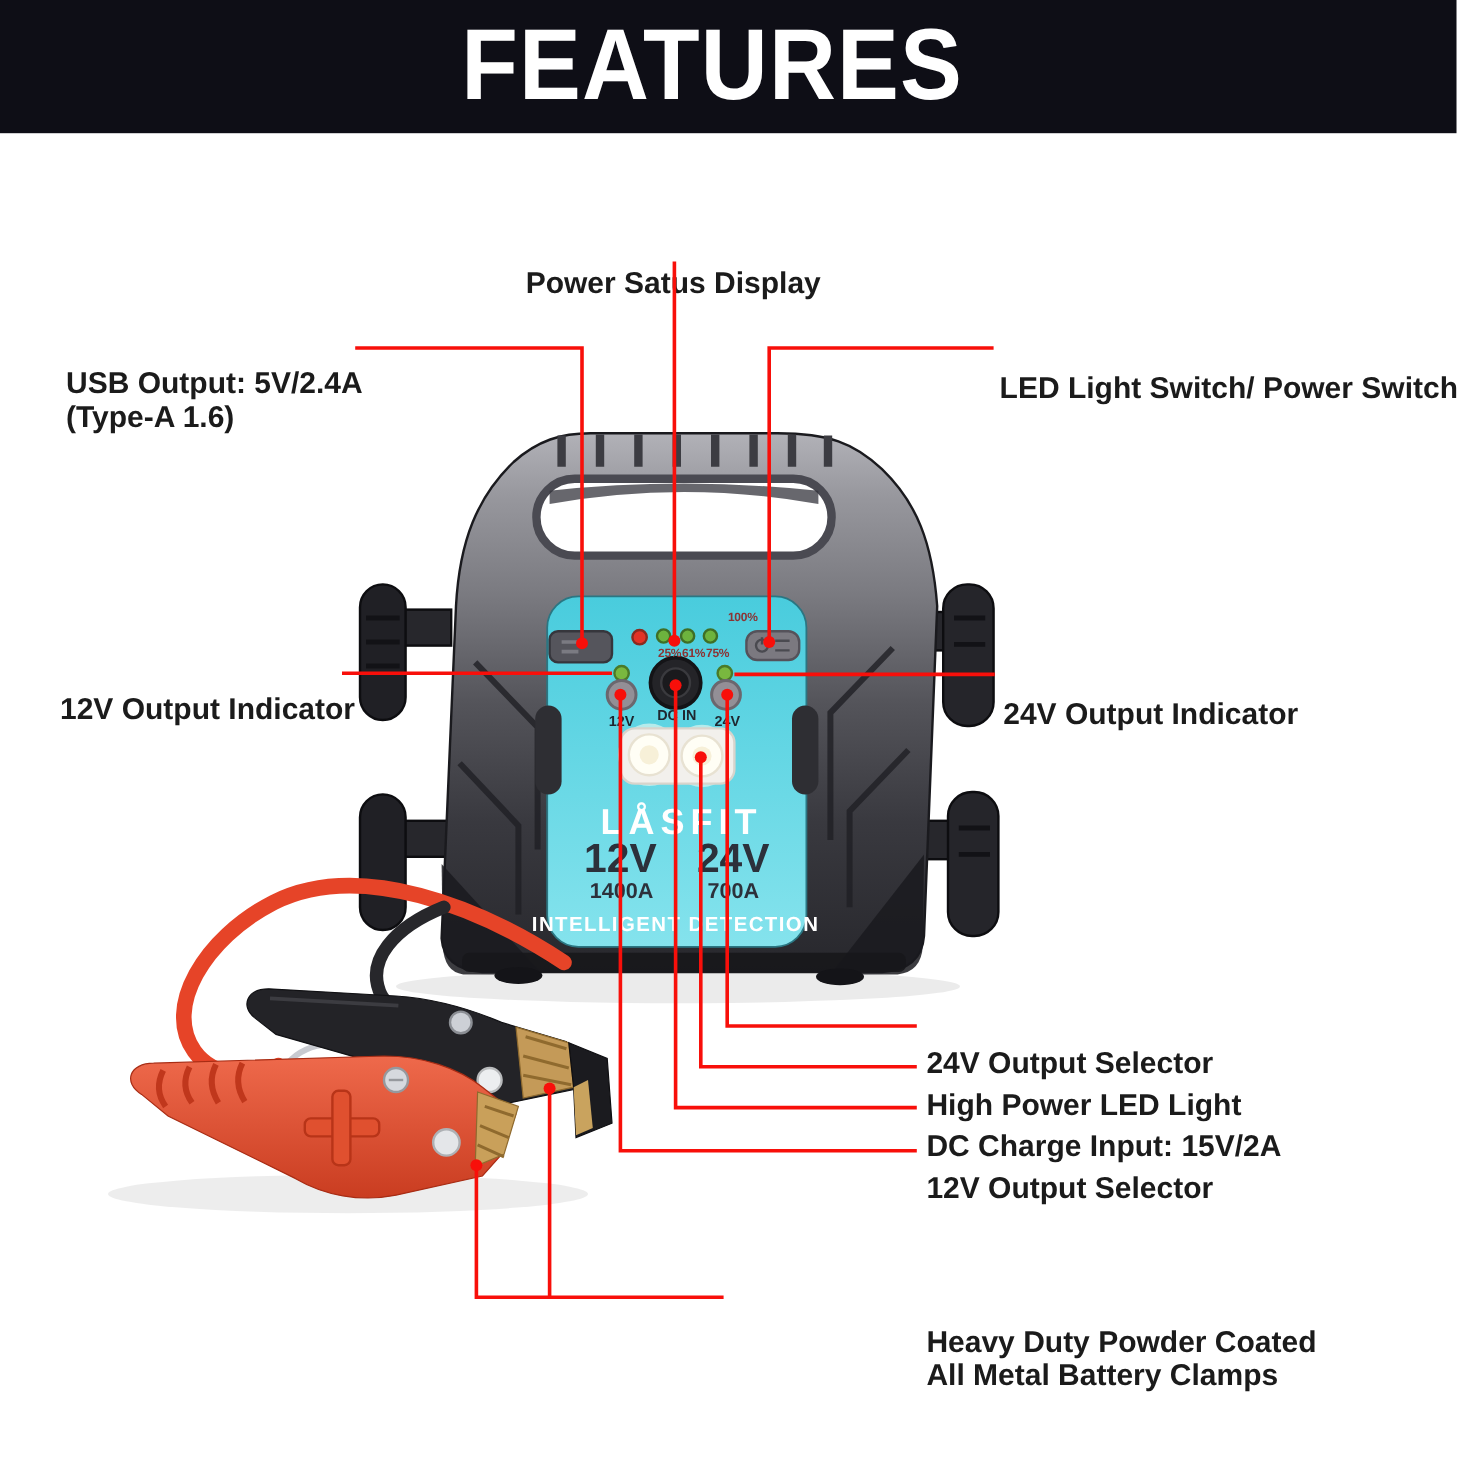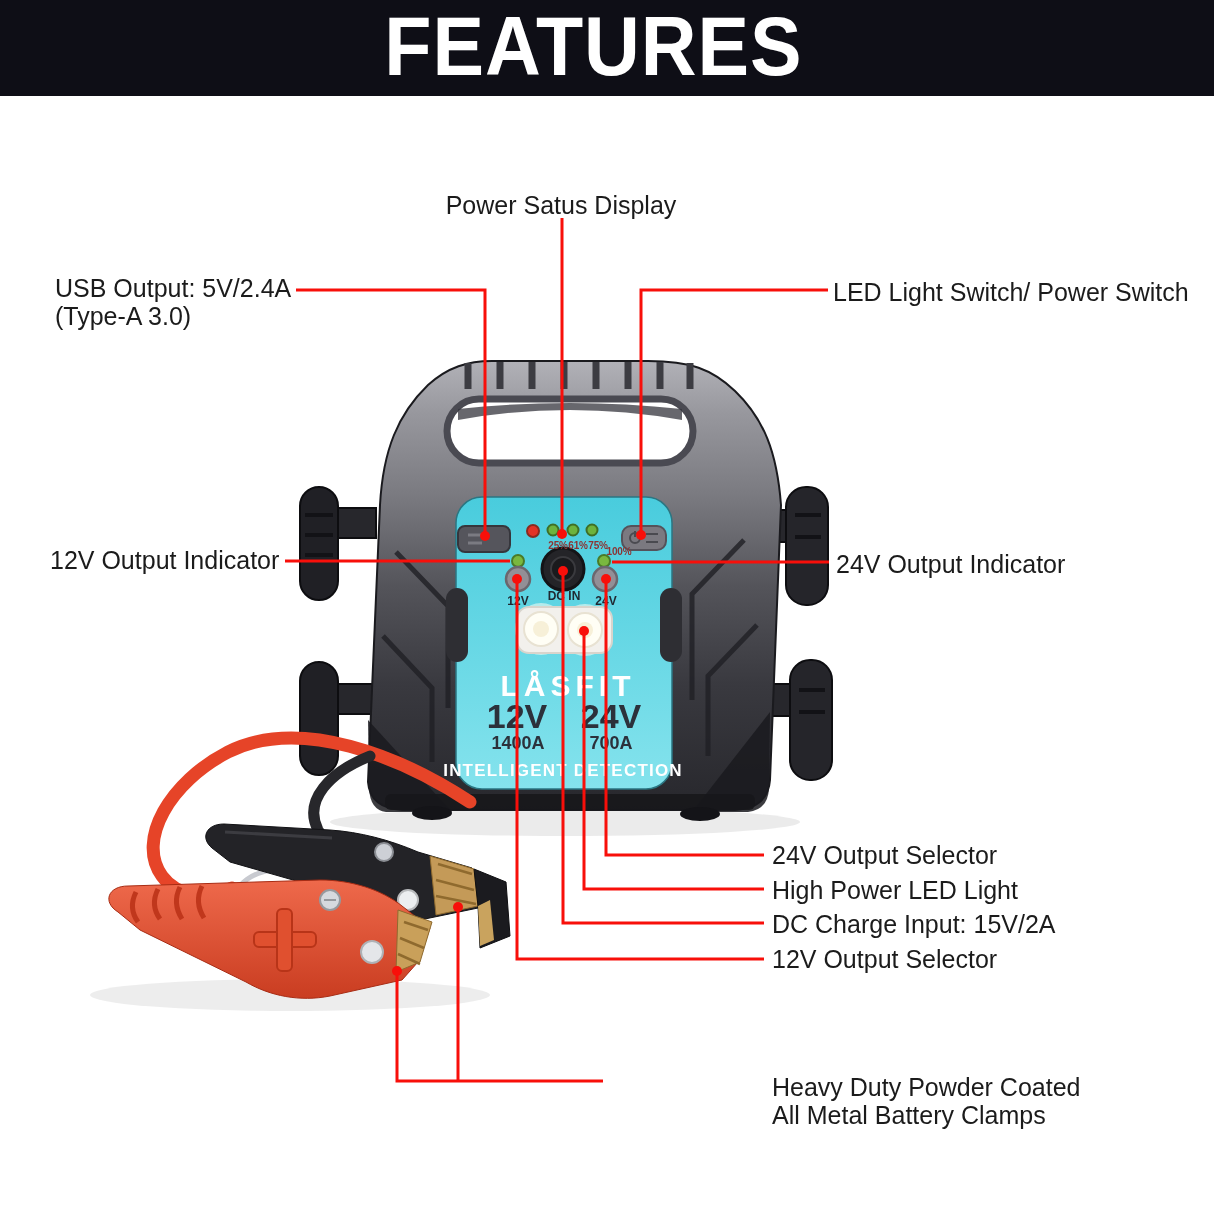--- a/index.html
+++ b/index.html
@@ -1,24 +1,24 @@
 <!DOCTYPE html>
 <html><head>
 <meta charset="utf-8">
 <style>
   html,body{margin:0;padding:0;background:#ffffff;}
   .stage{position:relative;width:1214px;height:1214px;background:#ffffff;overflow:hidden;
          font-family:"Liberation Sans",sans-serif;}
   
-  .hdr{position:absolute;left:0;top:0;width:1214px;height:96px;background:#0e0e16;}
+  .hdr{position:absolute;left:0;top:0;width:1214px;height:111px;background:#0e0e16;}
   .hdr-title{position:absolute;left:50%;top:50%;transform:translate(-53%,-52%) scaleX(.92);
              color:#ffffff;font-size:84px;font-weight:800;letter-spacing:1px;white-space:nowrap;}
   
-  .co{position:absolute;color:#1b1b1b;font-size:25px;font-weight:400;white-space:nowrap;
-      transform:translateY(-50%);}
+  .co{position:absolute;color:#1b1b1b;font-size:25px;font-weight:700;white-space:nowrap;
+      transform:translateY(-50%);margin-top:32px;}
   .co.center{transform:translate(-50%,-50%);}
   
   .dtxt{position:absolute;transform:translate(-50%,-50%);white-space:nowrap;z-index:2;}
   .pct{font-size:10px;font-weight:700;color:#8b3434;letter-spacing:-.2px;margin-left:25px;}
   .tiny{font-size:12px;font-weight:700;color:#1f2730;}
   .brand{font-size:30px;font-weight:800;color:#ffffff;letter-spacing:5px;}
   .volt{font-size:34px;font-weight:800;color:#2c313b;letter-spacing:0;}
   .amp{font-size:18px;font-weight:800;color:#2c313b;}
   .tagline{font-size:17px;font-weight:800;color:#ffffff;letter-spacing:1.2px;}
   svg.layer{position:absolute;left:0;top:0;}
@@ -151,21 +151,21 @@
       <path d="M324 900 h12" stroke="#96999e" stroke-width="2"></path>
       <circle cx="372" cy="952" r="11" fill="#e4e6e9" stroke="#aeb1b5" stroke-width="2"></circle>
       <path d="M398 910 L432 922 L420 962 L396 972 Z" fill="#c9a05a" stroke="#8f6a2e"></path>
       <path d="M404 922 l24 8 M400 938 l24 10 M398 954 l22 10" stroke="#8f6a2e" stroke-width="2.5" fill="none"></path>
     </g>
   </svg>
 
   <div class="dtxt pct" style="left:533px;top:545px">25%</div>
   <div class="dtxt pct" style="left:553px;top:545px">61%</div>
   <div class="dtxt pct" style="left:573px;top:545px">75%</div>
-  <div class="dtxt pct" style="left:594px;top:551px">100%</div>
+  <div class="dtxt pct" style="left:594px;top:515px">100%</div>
   <div class="dtxt tiny" style="left:518px;top:601px">12V</div>
   <div class="dtxt tiny" style="left:564px;top:596px">DC IN</div>
   <div class="dtxt tiny" style="left:606px;top:601px">24V</div>
   <div class="dtxt brand" style="left:568px;top:686px">LÅSFIT</div>
   <div class="dtxt volt" style="left:517px;top:716px">12V</div>
   <div class="dtxt amp" style="left:518px;top:743px">1400A</div>
   <div class="dtxt volt" style="left:611px;top:716px">24V</div>
   <div class="dtxt amp" style="left:611px;top:743px">700A</div>
   <div class="dtxt tagline" style="left:563px;top:771px">INTELLIGENT DETECTION</div>
 
@@ -192,21 +192,21 @@
         <circle cx="563" cy="571" r="5"></circle>
       <circle cx="517" cy="579" r="5"></circle>
         <circle cx="397" cy="971" r="5"></circle>
         <circle cx="458" cy="907" r="5"></circle>
     </g>
   </svg>
 
   <div class="labels">
     <div class="co center" style="left:561px;top:205px">Power Satus Display</div>
     <div class="co" style="left:55px;top:288px">USB Output: 5V/2.4A</div>
-    <div class="co" style="left:55px;top:316px">(Type-A 3.0)</div>
+    <div class="co" style="left:55px;top:316px">(Type-A 1.6)</div>
     <div class="co" style="left:833px;top:292px">LED Light Switch/ Power Switch</div>
     <div class="co" style="left:50px;top:560px">12V Output Indicator</div>
     <div class="co" style="left:836px;top:564px">24V Output Indicator</div>
     <div class="co" style="left:772px;top:855px">24V Output Selector</div>
     <div class="co" style="left:772px;top:890px">High Power LED Light</div>
     <div class="co" style="left:772px;top:924px">DC Charge Input: 15V/2A</div>
     <div class="co" style="left:772px;top:959px">12V Output Selector</div>
     <div class="co" style="left:772px;top:1087px">Heavy Duty Powder Coated</div>
     <div class="co" style="left:772px;top:1115px">All Metal Battery Clamps</div>
   </div>

